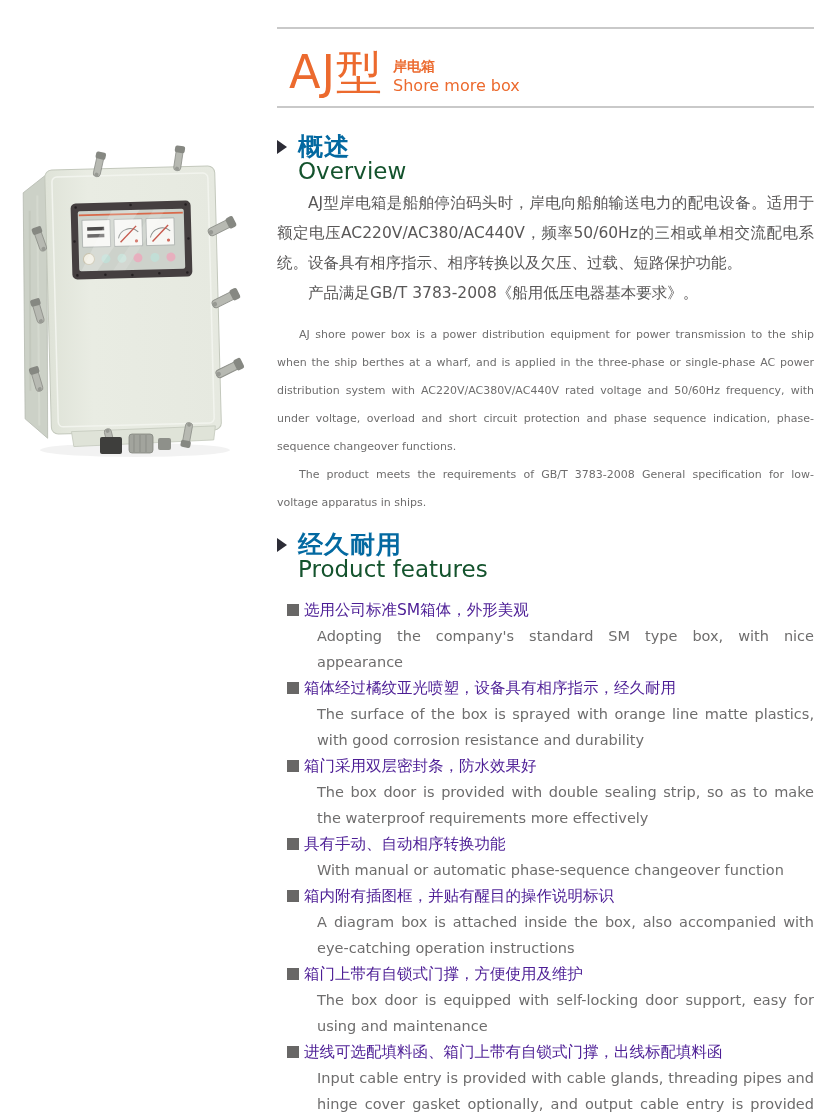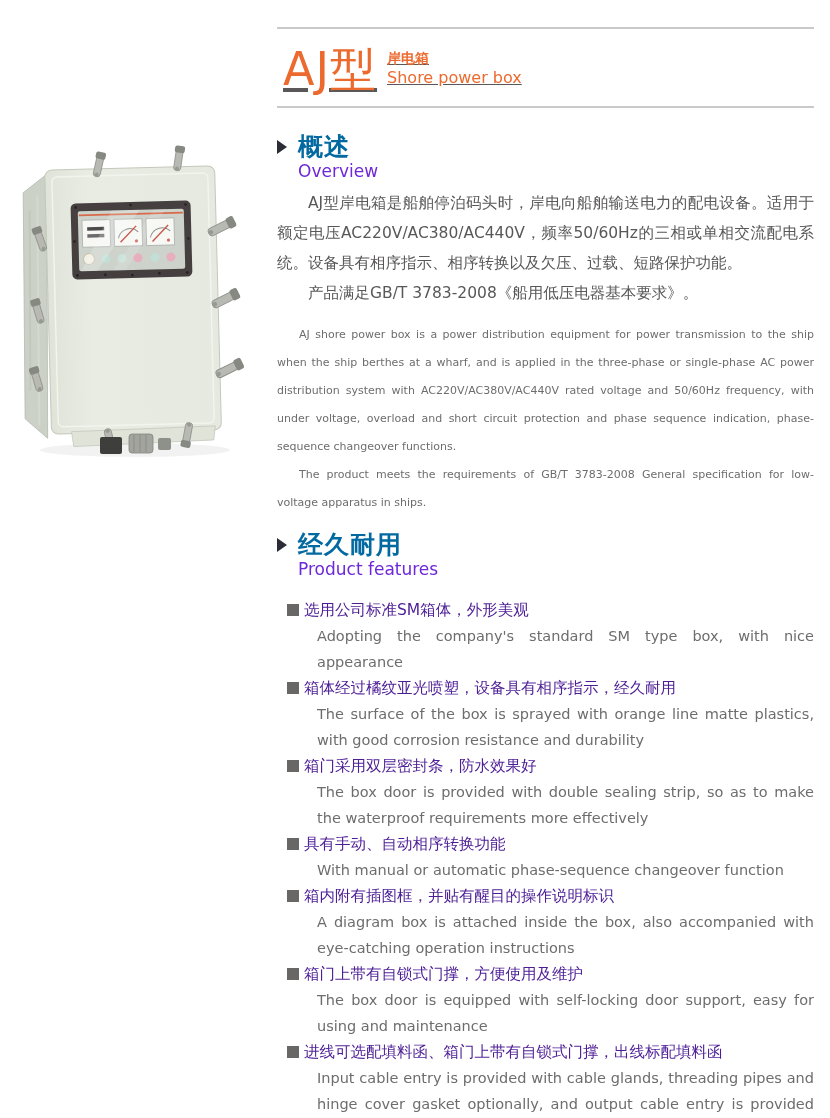--- a/index.html
+++ b/index.html
@@ -12,32 +12,32 @@
     color:#595757;
   }
   
   .photo-wrap{position:absolute;left:10px;top:138px;width:248px;height:326px;}
   
   .col{position:absolute;left:277px;width:537px;}
   .rule{height:2px;background:#c9c9c9;width:100%;}
   
   .title-block{top:0;}
   .rule-top{margin-top:27px;}
-  .title-row{display:flex;align-items:center;margin-top:11px;margin-left:6px;height:58px;text-decoration:underline;}
+  .title-row{display:flex;align-items:flex-end;margin-top:11px;margin-left:12px;height:58px;}
   .model{font-size:46px;line-height:52px;color:#ec6a2e;letter-spacing:1px;}
   .title-sub{margin-left:10px;padding-bottom:2px;}
   .title-sub .cn{display:block;font-size:14px;font-weight:bold;color:#ec6a2e;line-height:20px;}
   .title-sub .en{display:block;font-size:16px;color:#ec6a2e;line-height:20px;}
   .rule-bottom{margin-top:8px;}
   
   .sec-head{display:flex;align-items:flex-start;}
   .arrow{width:0;height:0;border-left:10px solid #2c2c36;border-top:7px solid transparent;border-bottom:7px solid transparent;margin-top:7px;flex:0 0 auto;}
   .sec-titles{margin-left:11px;}
   .sec-cn{font-size:25px;line-height:28px;color:#0369a1;font-weight:bold;letter-spacing:1px;}
-  .sec-en{font-size:17px;line-height:21px;color:#6d28d9;}
+  .sec-en{font-size:23px;line-height:21px;color:#14532d;}
   
   .overview-section{top:133px;}
   .para-cn{margin-top:6px;font-size:15.5px;line-height:30px;color:#595757;text-align:justify;}
   .para-cn p{margin:0;text-indent:2em;}
   .para-en{margin-top:13px;font-size:11px;line-height:28px;color:#6e6d6d;text-align:justify;}
   .para-en p{margin:0;text-indent:2em;}
   
   .features-section{top:531px;}
   .features-list{margin-top:17px;padding-left:10px;}
   .feature-cn{display:flex;align-items:flex-start;font-size:15.5px;line-height:26px;color:#4c1d95;}
@@ -147,21 +147,21 @@
       <rect x="148" y="300" width="13" height="12" rx="2" fill="#8e908a"></rect>
     </svg>
   </div>
 
   <div class="col title-block">
     <div class="rule rule-top"></div>
     <div class="title-row">
       <span class="model">AJ型</span>
       <span class="title-sub">
         <span class="cn">岸电箱</span>
-        <span class="en">Shore power box</span>
+        <span class="en">Shore more box</span>
       </span>
     </div>
     <div class="rule rule-bottom"></div>
   </div>
 
   <div class="col overview-section">
     <div class="sec-head">
       <span class="arrow"></span>
       <span class="sec-titles">
         <span class="sec-cn" style="display:block">概述</span>

